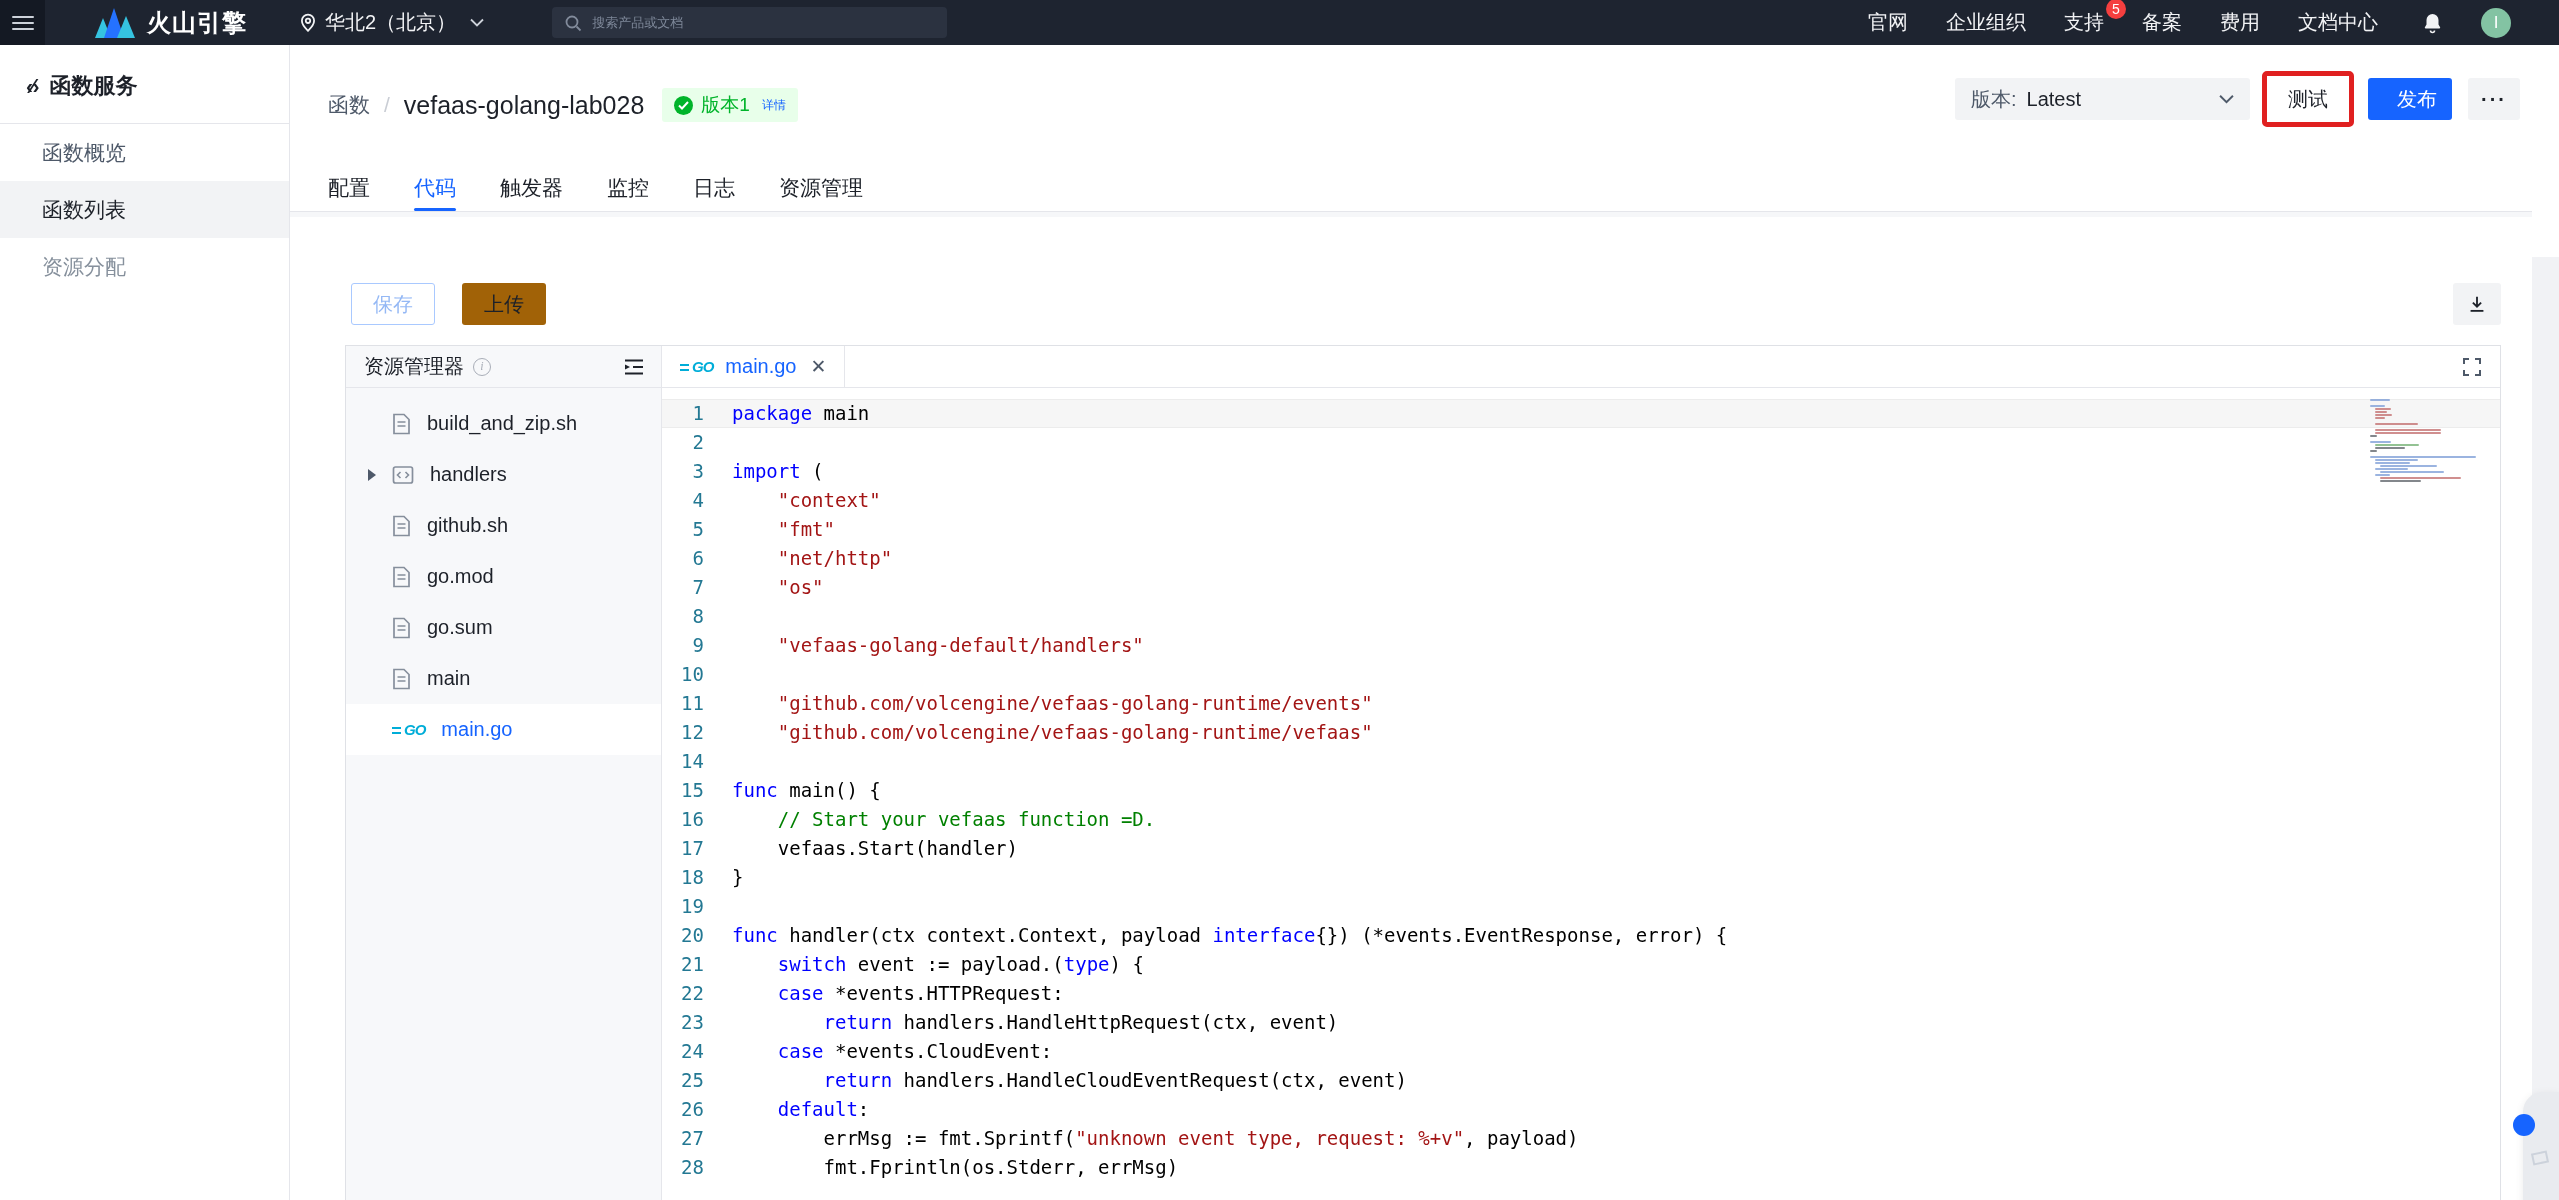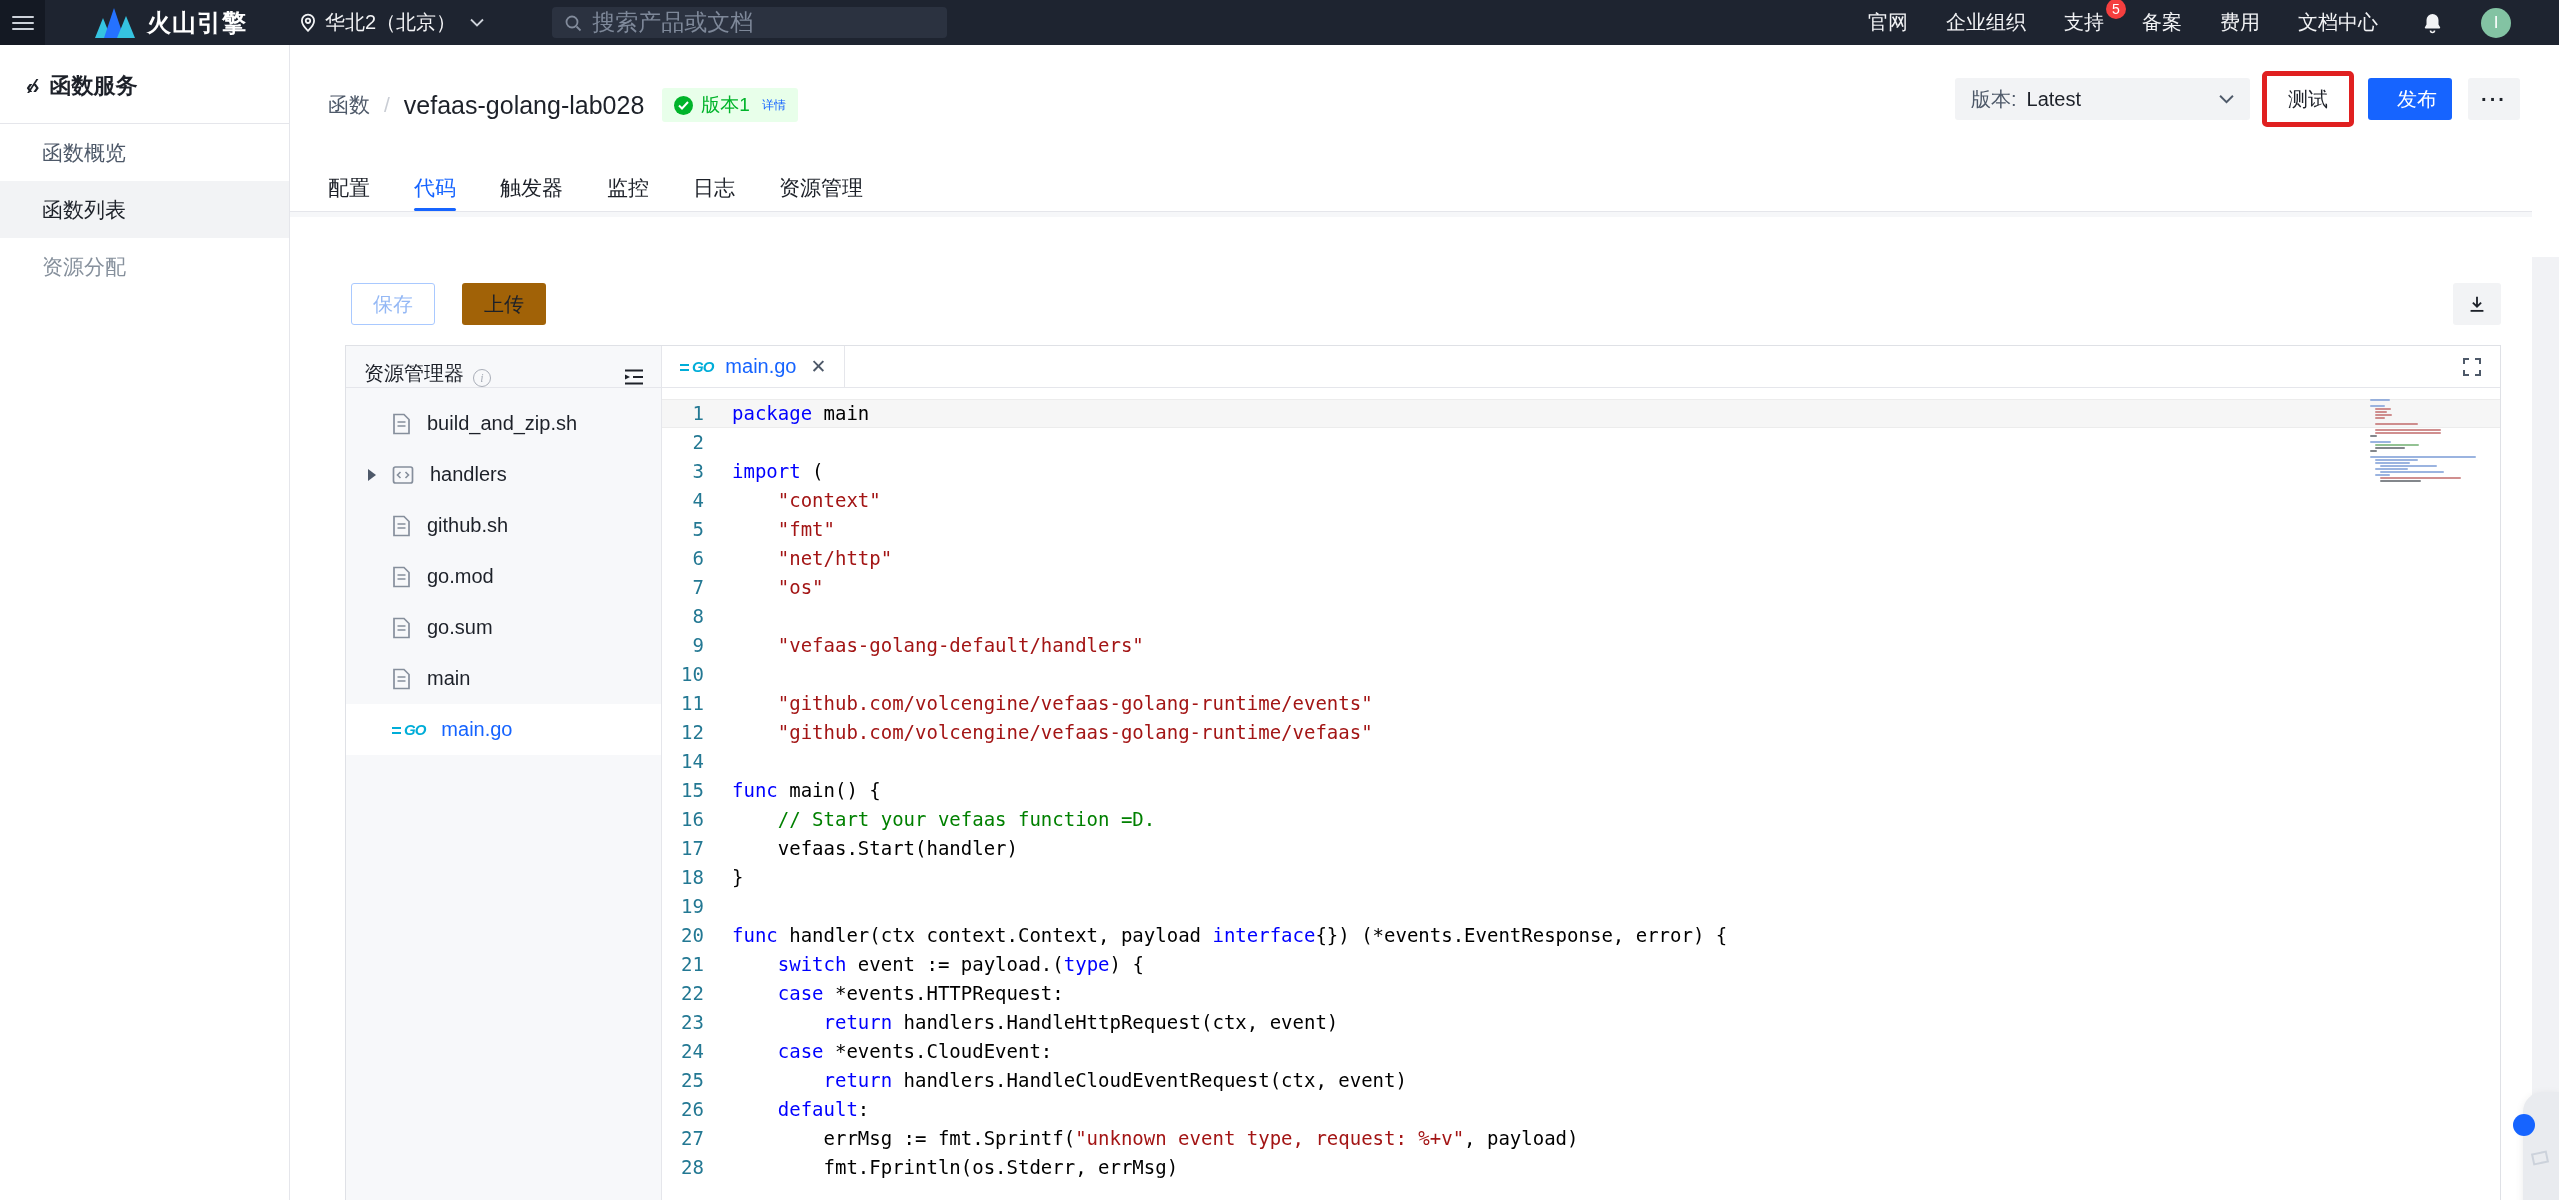--- a/index.html
+++ b/index.html
@@ -16,21 +16,21 @@
   .logo-mountain i { position:absolute; bottom:0; display:block; }
   .peak-a { left:0; width:0; height:0; border-left:8px solid transparent; border-right:8px solid transparent; border-bottom:20px solid #35c3e0; }
   .peak-b { left:9px; width:0; height:0; border-left:10px solid transparent; border-right:10px solid transparent; border-bottom:30px solid #2572ff; }
   .peak-c { left:22px; width:0; height:0; border-left:9px solid transparent; border-right:9px solid transparent; border-bottom:22px solid #35c3e0; }
   .brand { color:#fff; font-size:24px; font-weight:bold; letter-spacing:1px; }
   .region { display:flex; align-items:center; color:#f2f3f5; font-size:20px; margin-left:52px; cursor:pointer; }
   .region svg { margin-right:8px; }
   .region .chev { margin-left:14px; }
   .search-box { margin-left:60px; width:395px; height:31px; background:#2b3240; border-radius:4px; display:flex; align-items:center; padding:0 12px; }
   .search-box svg { flex:none; }
-  .search-box input { background:transparent; border:none; outline:none; color:#cdd2da; font-size:23px; margin-left:10px; width:100%; font-family:"Liberation Sans",sans-serif; }
+  .search-box input { background:transparent; border:none; outline:none; color:#cdd2da; font-size:13px; margin-left:10px; width:100%; font-family:"Liberation Sans",sans-serif; }
   .search-box input::placeholder { color:#7e8899; }
   .nav-right { margin-left:auto; display:flex; align-items:center; gap:38px; padding-right:48px; }
   .nav-item { color:#f2f3f5; font-size:20px; cursor:pointer; position:relative; white-space:nowrap; }
   .nav-badge { position:absolute; top:-10px; right:-22px; min-width:20px; height:20px; border-radius:10px; background:var(--danger,#f53f3f); color:#fff; font-size:14px; display:flex; align-items:center; justify-content:center; padding:0 5px; }
   .bell { margin-left:6px; cursor:pointer; display:flex; }
   .avatar { width:30px; height:30px; border-radius:50%; background:#83c3a3; color:#fff; font-size:17px; display:flex; align-items:center; justify-content:center; cursor:pointer; }
 
   
   .sidebar { position:absolute; left:0; top:45px; width:290px; bottom:0; background:#fff; border-right:1px solid #e5e6eb; z-index:10; }
   .sidebar-title { display:flex; align-items:center; padding:26px 0 22px 26px; border-bottom:1px solid #e5e6eb; }
@@ -72,21 +72,21 @@
   .tabs-band { position:absolute; left:0; right:27px; top:167px; height:5px; background:#f6f7f9; }
 
   .toolbar { position:absolute; left:61px; top:238px; display:flex; align-items:center; gap:27px; }
   .btn-save { width:84px; background:#fff; border:1px solid #a9c9ff; color:#94b8f5; }
   .btn-upload { width:84px; background:#a16207; color:#1d2129; }
   .btn-download { position:absolute; right:58px; top:238px; width:48px; height:42px; background:#f2f3f5; border:none; border-radius:3px; cursor:pointer; display:flex; align-items:center; justify-content:center; }
 
   
   .editor-card { position:absolute; left:55px; right:58px; top:300px; bottom:-2px; border:1px solid #dfe1e6; display:grid; grid-template-columns:316px 1fr; background:#fff; }
   .explorer { background:#f7f8fa; border-right:1px solid #e5e6eb; display:flex; flex-direction:column; }
-  .explorer-head { height:42px; flex:none; display:flex; align-items:flex-end; padding:0 16px 0 18px; border-bottom:1px solid #e5e6eb; }
+  .explorer-head { height:42px; flex:none; display:flex; align-items:center; padding:0 16px 0 18px; border-bottom:1px solid #e5e6eb; }
   .explorer-head .t { font-size:20px; color:#1d2129; }
   .info-icon { width:18px; height:18px; border:1.5px solid #a9aeb8; border-radius:50%; color:#a9aeb8; font-size:12px; display:flex; align-items:center; justify-content:center; margin-left:9px; font-style:italic; font-family:"Liberation Serif",serif; }
   .fold-icon { margin-left:auto; cursor:pointer; display:flex; }
   .file-list { padding-top:10px; }
   .file-row { height:51px; display:flex; align-items:center; font-size:20px; color:#1d2129; cursor:pointer; padding-left:46px; position:relative; }
   .file-row .chevron { position:absolute; left:22px; width:0; height:0; border-top:6px solid transparent; border-bottom:6px solid transparent; border-left:8px solid #4e5969; }
   .file-row .name { margin-left:16px; }
   .file-row.selected { background:#fff; }
   .file-row.selected .name { color:var(--accent,#1664ff); }
   .doc-icon, .folder-icon { flex:none; display:flex; }

